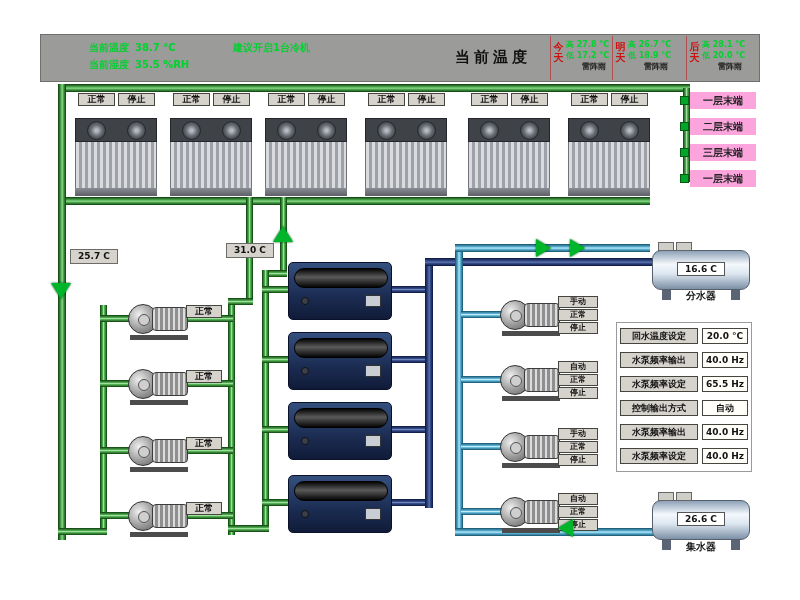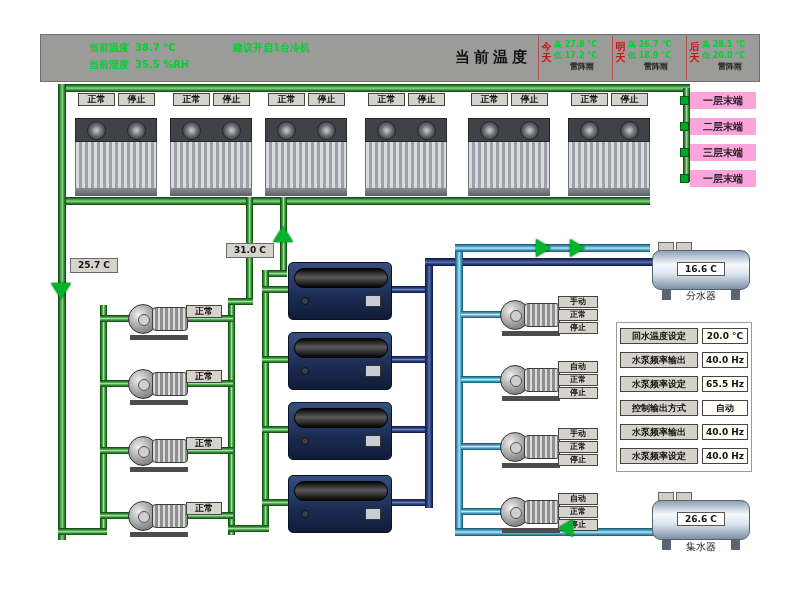--- a/index.html
+++ b/index.html
@@ -58,21 +58,21 @@
 
   
   .chiller{position:absolute;z-index:2;width:104px;height:58px;border:1px solid #0a1128;border-radius:5px;background:linear-gradient(180deg,#35507e,#1b2c52 60%,#101b38);}
   .chiller-cyl{position:absolute;left:5px;top:5px;width:94px;height:20px;border-radius:10px;background:linear-gradient(180deg,#050505,#5a5a5a 45%,#050505);border:1px solid #000;}
   .chiller-box{position:absolute;right:10px;top:32px;width:16px;height:12px;background:#c9cdd4;border:1px solid #333;}
   .chiller-dot{position:absolute;left:12px;top:34px;width:8px;height:8px;background:#3a3f4a;border-radius:50%;border:1px solid #111;}
 
   
   .tank{position:absolute;z-index:2;width:98px;height:40px;border:1px solid #55606e;border-radius:9px;background:linear-gradient(180deg,#8ea2b8,#f4f8fc 35%,#dce6f0 60%,#7d90a6);}
   .tank-badge{position:absolute;z-index:3;width:48px;height:14px;background:#ffffff;border:1px solid #555555;font-size:9px;font-weight:bold;text-align:center;line-height:12px;color:#111;}
-  .tank-label{position:absolute;z-index:3;width:98px;font-size:10px;font-weight:normal;color:#111;text-align:center;}
+  .tank-label{position:absolute;z-index:3;width:98px;font-size:10px;font-weight:bold;color:#111;text-align:center;}
   .tank-leg{position:absolute;z-index:1;width:9px;height:14px;background:#5a6474;}
   .tank-tag{position:absolute;z-index:3;width:16px;height:9px;background:#cfcfc8;border:1px solid #666;}
 
   
   #param-panel{position:absolute;left:616px;top:322px;width:136px;height:150px;border:1px solid #9a9a9a;background:#ffffff;z-index:2;}
   .param-label{position:absolute;z-index:3;width:78px;height:16px;background:#d6d3cd;border:1px solid #45453f;font-size:9px;font-weight:bold;text-align:center;line-height:14px;color:#111;}
   .param-value{position:absolute;z-index:3;width:46px;height:16px;background:#fffef8;border:1px solid #45453f;font-size:9px;font-weight:bold;text-align:center;line-height:14px;color:#111;}
 </style>
 </head>
 <body>
@@ -82,21 +82,21 @@
   <div id="header">
     <div class="hdr-green" style="left:48px;top:6px">
       <span>当前温度</span><span>38.7 °C</span>
     </div>
     <div class="hdr-green" style="left:48px;top:23px">
       <span>当前湿度</span><span>35.5 %RH</span>
     </div>
     <div class="hdr-green" style="left:192px;top:6px">建议开启1台冷机</div>
     <div id="weather-title">当前温度</div>
 
-    <div class="wday" style="left:497px">
+    <div class="wday" style="left:509px">
       <div class="wday-name">今天</div>
       <div class="wday-col">
         <div class="hi">高 27.8 °C</div>
         <div class="lo">低 17.2 °C</div>
         <div class="desc">雷阵雨</div>
       </div>
     </div>
     <div class="wday" style="left:571px">
       <div class="wday-name">明天</div>
       <div class="wday-col">
@@ -226,21 +226,21 @@
 
   <div class="floor-sq" style="left:680px;top:96px"></div>
   <div class="floor-sq" style="left:680px;top:122px"></div>
   <div class="floor-sq" style="left:680px;top:148px"></div>
   <div class="floor-sq" style="left:680px;top:174px"></div>
   <div class="floor-label" style="left:690px;top:92px">一层末端</div>
   <div class="floor-label" style="left:690px;top:118px">二层末端</div>
   <div class="floor-label" style="left:690px;top:144px">三层末端</div>
   <div class="floor-label" style="left:690px;top:170px">一层末端</div>
 
-  <div class="temp-box" style="left:70px;top:258px">25.7 C</div>
+  <div class="temp-box" style="left:70px;top:249px">25.7 C</div>
   <div class="temp-box" style="left:226px;top:243px">31.0 C</div>
 
   <div class="pump" style="left:128px;top:300px">
       <div class="pump-volute"></div>
       <div class="pump-motor"></div>
       <div class="pump-base"></div>
     </div>
   <div class="pump" style="left:128px;top:365px">
       <div class="pump-volute"></div>
       <div class="pump-motor"></div>

